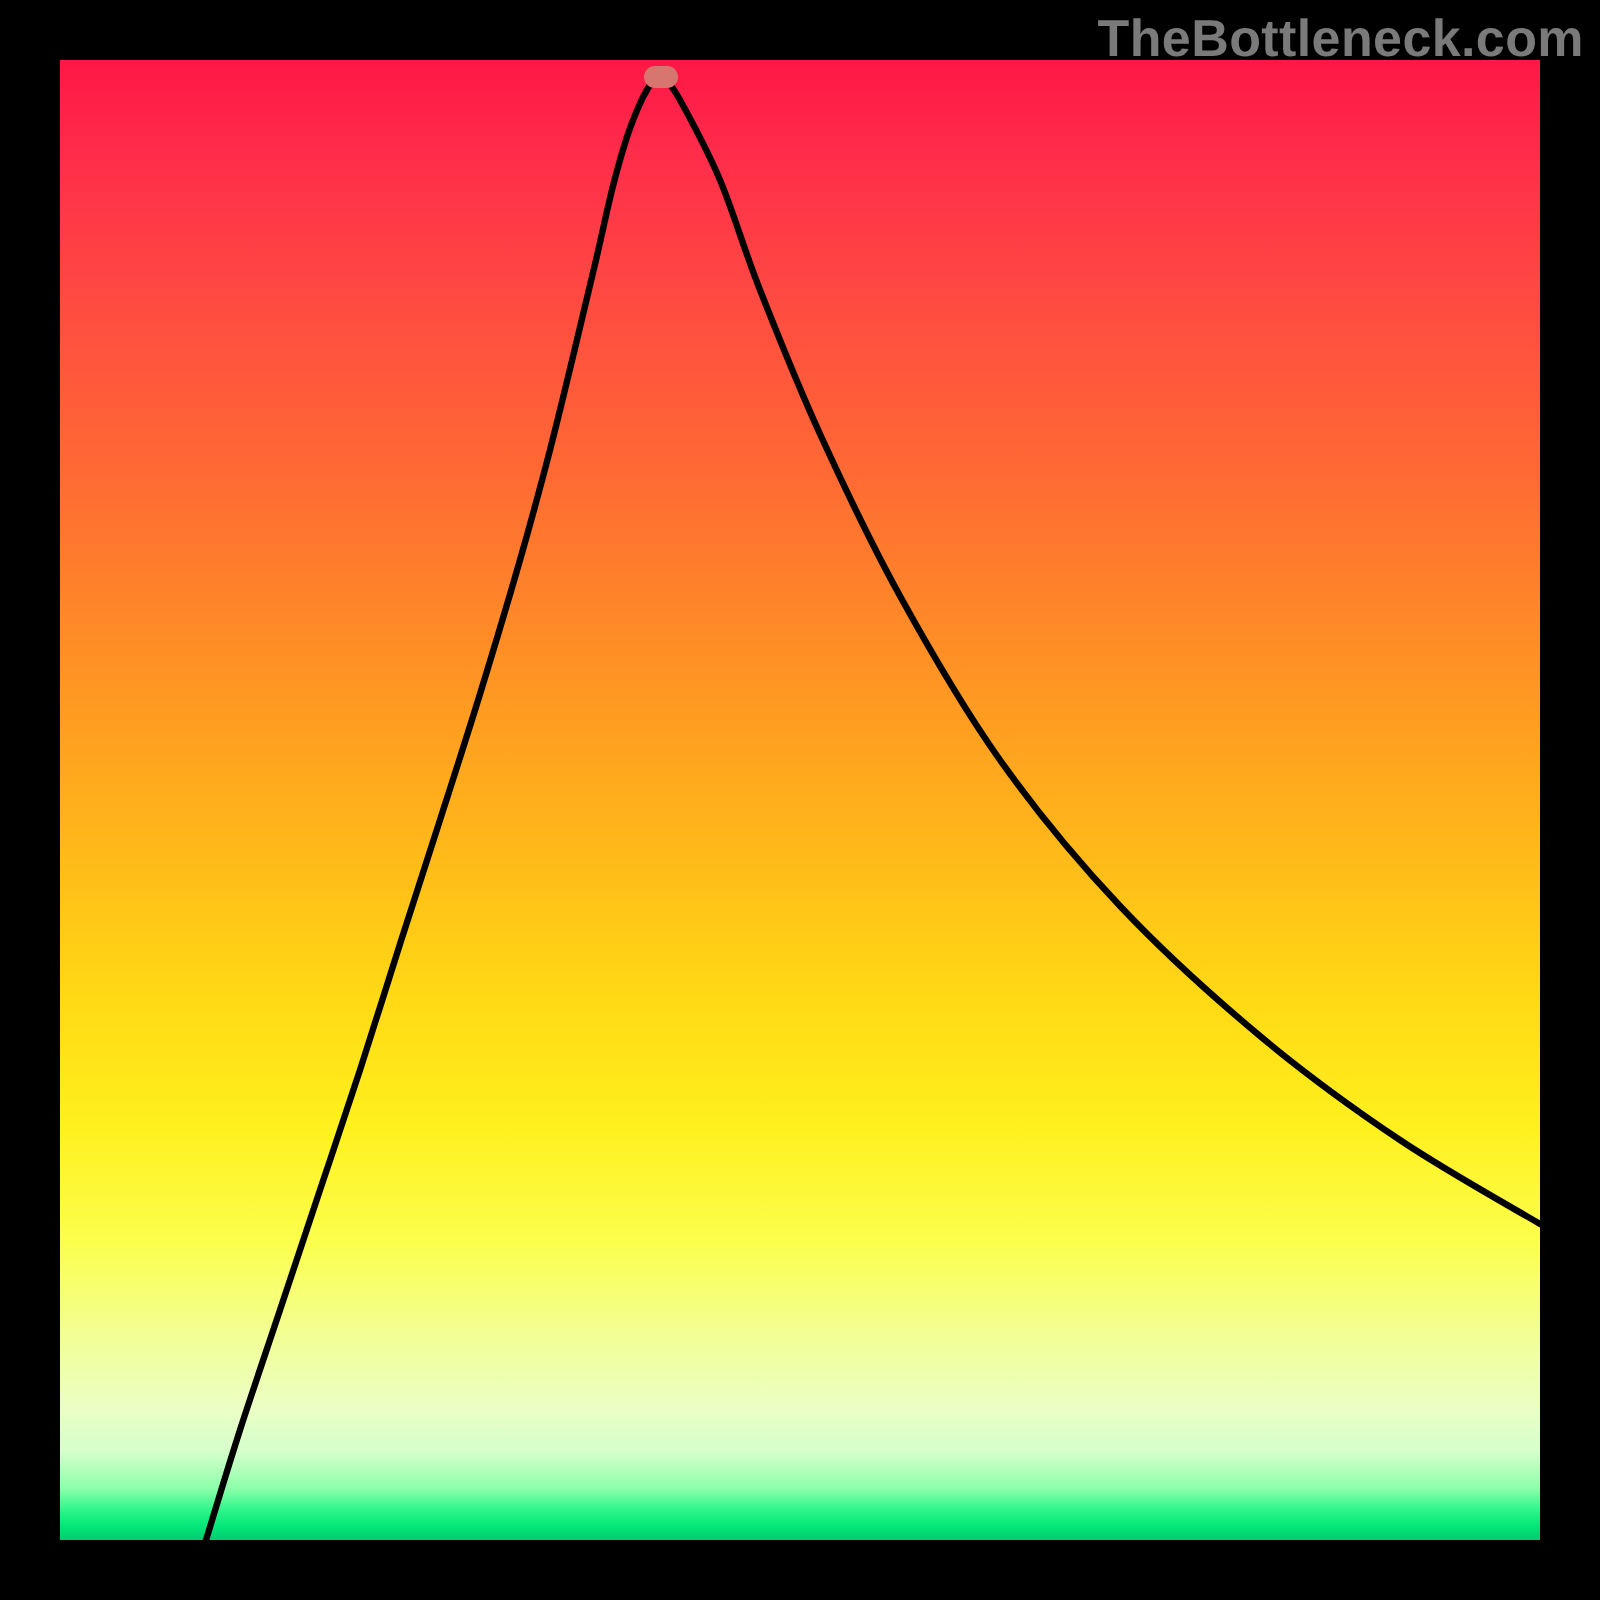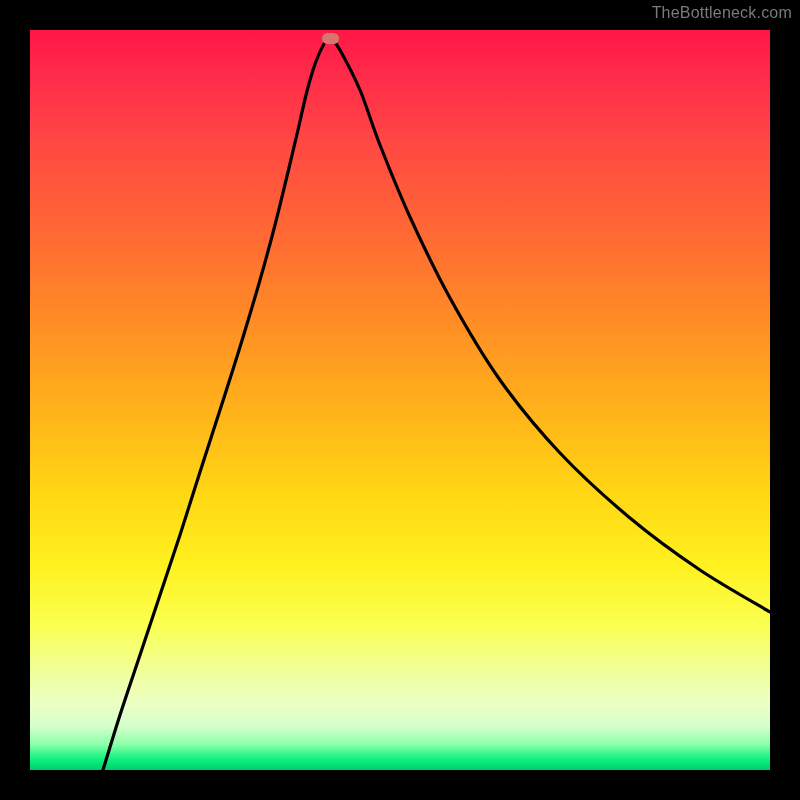--- a/index.html
+++ b/index.html
@@ -43,23 +43,23 @@
       #2cf589 98%,
       #06e87a 99%,
       #00cc6e 100%
     );
   }
   .watermark {
     position: absolute;
     top: 4px;
     right: 8px;
     color: #7a7a7a;
-    font-size: 16px;
+    font-size: 26px;
     letter-spacing: 0.2px;
-    font-weight: 400;
+    font-weight: 700;
     user-select: none;
   }
   svg.curve {
     position: absolute;
     left: 0;
     top: 0;
     width: 740px;
     height: 740px;
   }
   .marker {

